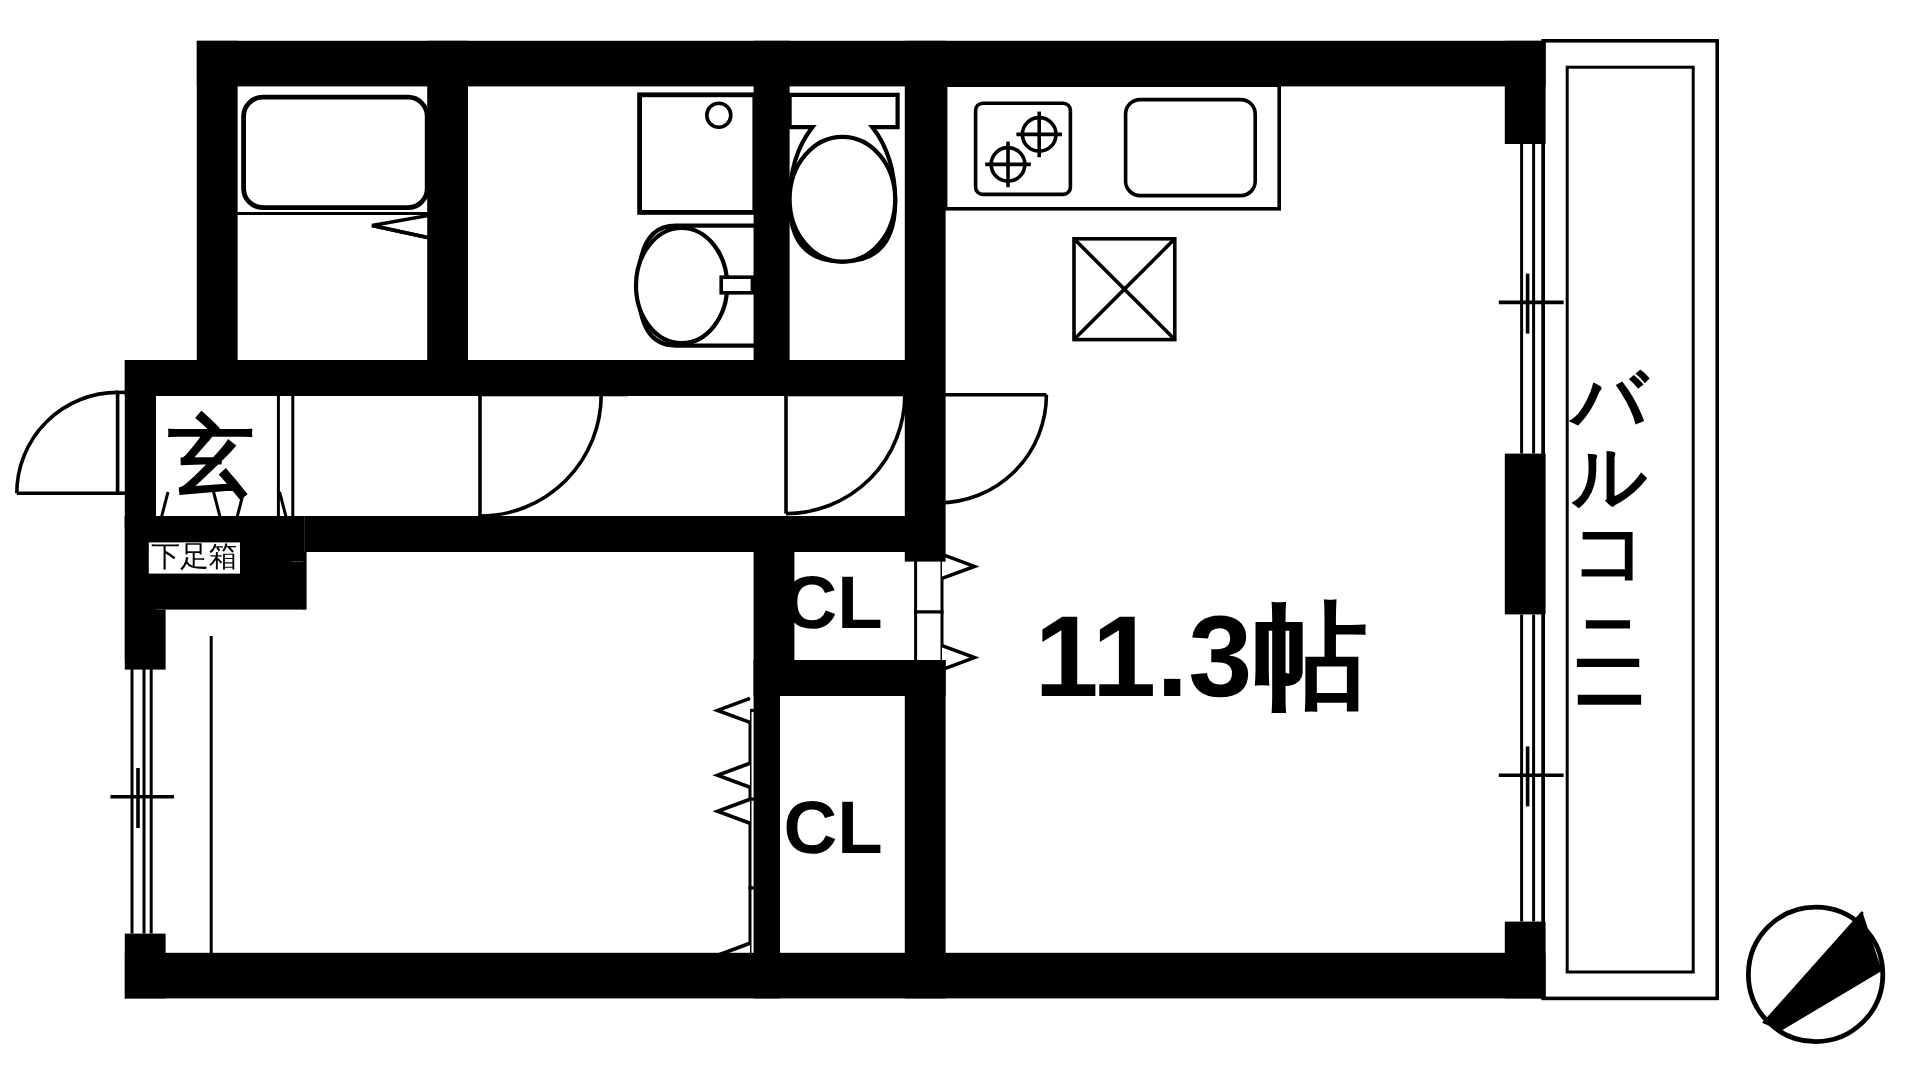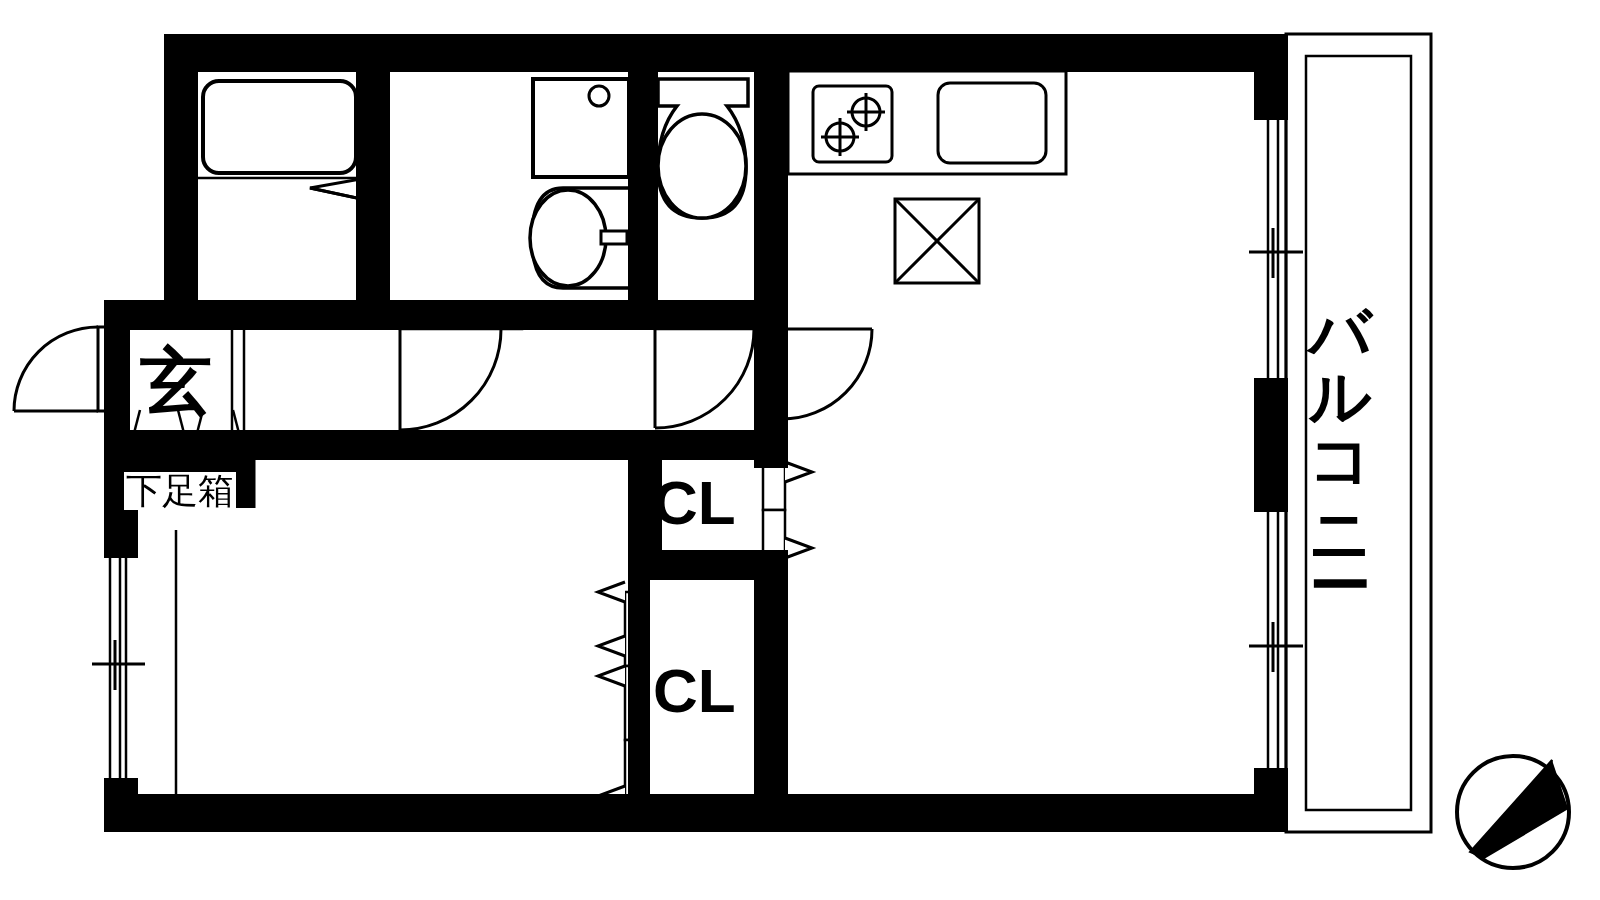--- a/index.html
+++ b/index.html
@@ -63,26 +63,25 @@
     font-size: 62px;
   }
   .lbl-genkan {
     left: 140px;
     top: 345px;
     font-size: 72px;
   }
   .lbl-shoebox {
     left: 124px;
     top: 452px;
-    font-size: 36px;
+    font-size: 24px;
     font-weight: 500;
     background: #ffffff;
     padding: 1px 2px;
     border: 0;
-    margin-top: 20px;
   }
   .lbl-balcony {
     left: 1309px;
     top: 262px;
     font-size: 62px;
     writing-mode: vertical-rl;
     text-orientation: upright;
     line-height: 1.02;
     letter-spacing: 2px;
   }
@@ -284,20 +283,21 @@
 
     <g>
       <circle cx="1513" cy="812" r="56" fill="#ffffff" stroke="#000000" stroke-width="4"></circle>
       <path d="M 1470,852 L 1552,760 L 1542,800 L 1568,808 L 1484,858 Z" fill="#000000" stroke="#000000" stroke-width="2"></path>
       <path d="M 1552,760 L 1542,800 L 1568,808 Z" fill="#000000"></path>
     </g>
 
   </svg>
 
 
+  <div class="room-label lbl-ldk-area">11.3帖</div>
 
 
   <div class="room-label lbl-cl-upper">CL</div>
 
   <div class="room-label lbl-cl-lower">CL</div>
 
   <div class="room-label lbl-genkan">玄</div>
 
   <div class="room-label lbl-shoebox">下足箱</div>
 

